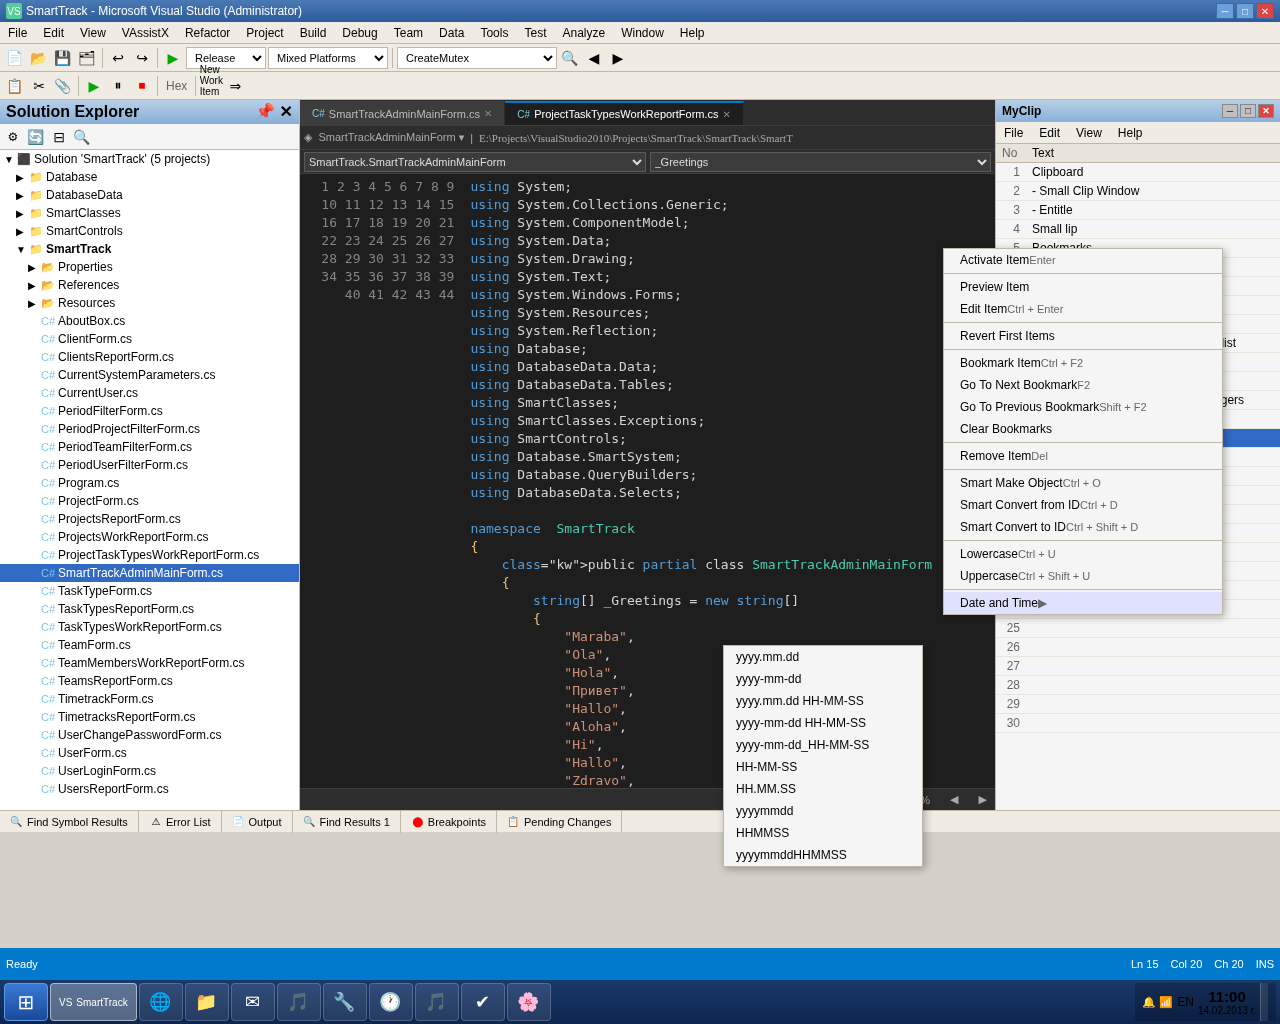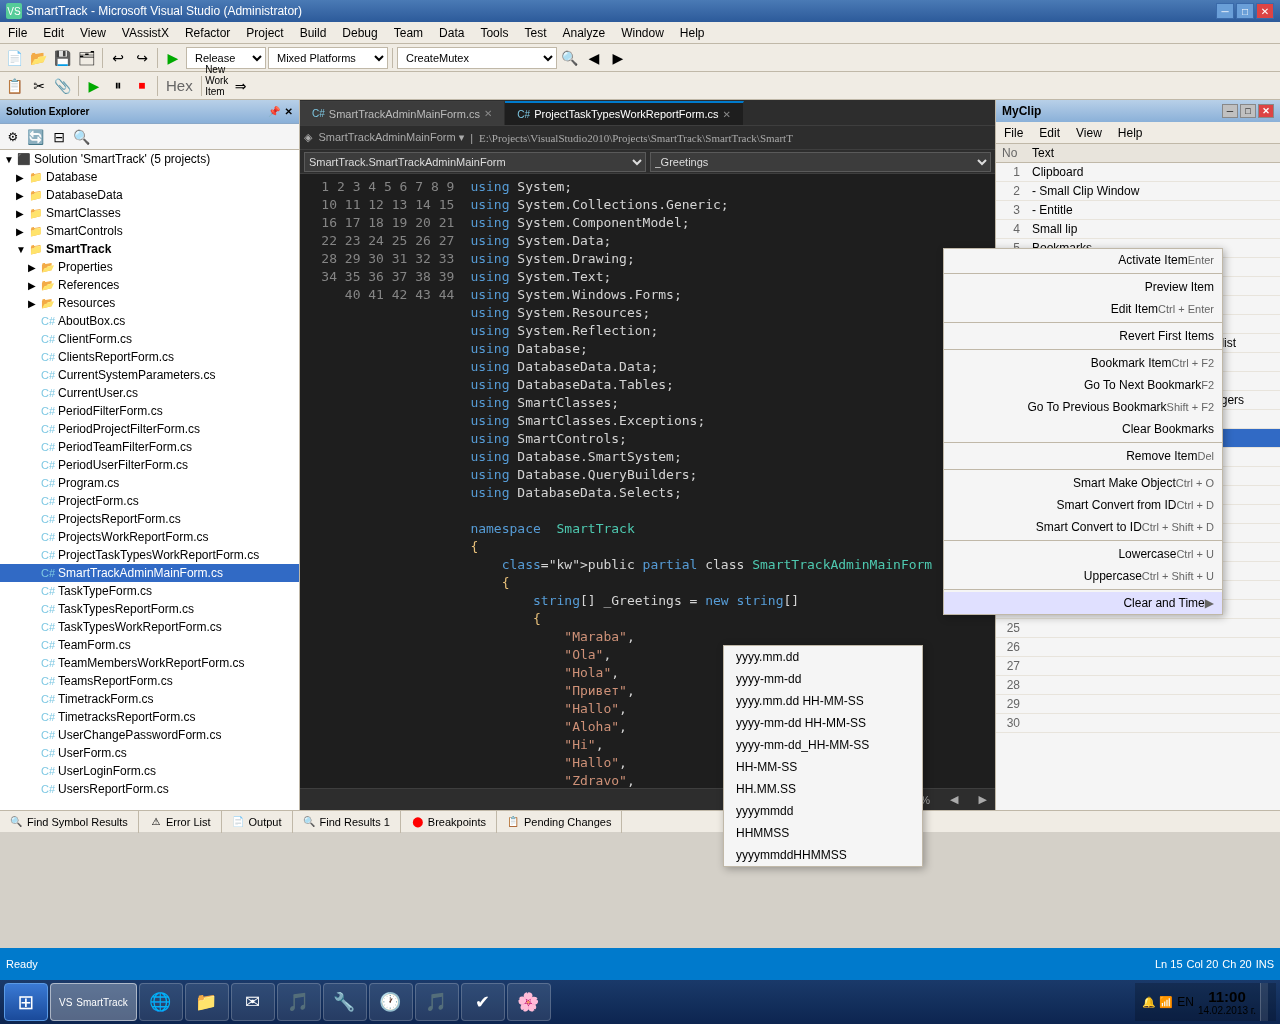--- a/index.html
+++ b/index.html
@@ -18,21 +18,21 @@
     .menu-item { padding: 2px 8px; cursor: pointer; font-size: 12px; }
 
     
     .toolbar { background: #f0ece4; border-bottom: 1px solid #c0b8a8; display: flex; align-items: center; padding: 2px 4px; gap: 2px; height: 28px; }
     .tb-btn { width: 22px; height: 22px; background: transparent; border: 1px solid transparent; cursor: pointer; display: flex; align-items: center; justify-content: center; font-size: 14px; }
     .tb-separator { width: 1px; height: 20px; background: #c0b8a8; margin: 0 2px; }
     .tb-dropdown { height: 22px; border: 1px solid #c0b8a8; background: white; font-size: 11px; padding: 0 4px; min-width: 80px; cursor: pointer; }
 
     
     #solution-explorer { width: 300px; background: #f5f5f5; border-right: 1px solid #c0b8a8; display: flex; flex-direction: column; }
-    #se-header { background: linear-gradient(to bottom, #b8d0e8, #8ab0d8); height: 24px; display: flex; align-items: center; padding: 0 6px; font-size: 10px; font-weight: bold; border-bottom: 1px solid #8aa8c8; }
+    #se-header { background: linear-gradient(to bottom, #b8d0e8, #8ab0d8); height: 24px; display: flex; align-items: center; padding: 0 6px; font-size: 16px; font-weight: bold; border-bottom: 1px solid #8aa8c8; }
     #se-toolbar { background: #f5f5f5; border-bottom: 1px solid #c0b8a8; display: flex; padding: 2px; gap: 1px; height: 26px; align-items: center; }
     #se-tree { flex: 1; overflow-y: auto; background: white; font-size: 12px; }
     .tree-item { display: flex; align-items: center; padding: 1px 4px; cursor: pointer; white-space: nowrap; }
     .tree-item.selected { background: #316ac5; color: white; }
     .tree-icon { width: 16px; height: 16px; margin-right: 2px; display: inline-flex; align-items: center; justify-content: center; font-size: 11px; flex-shrink: 0; }
     .expand-arrow { width: 12px; display: inline-block; cursor: pointer; font-size: 10px; }
 
     
     #editor-area { flex: 1; display: flex; flex-direction: column; background: #1e1e1e; }
     #editor-tabs { background: #2d2d2d; display: flex; align-items: flex-end; height: 26px; border-bottom: 1px solid #3e3e3e; }
@@ -54,37 +54,37 @@
     #myclip-menu { background: #f0ece4; border-bottom: 1px solid #c0b8a8; display: flex; align-items: center; padding: 0; height: 22px; }
     #myclip-table { flex: 1; overflow-y: auto; }
     #myclip-table table { width: 100%; border-collapse: collapse; font-size: 12px; }
     #myclip-table th { background: #e8e4dc; padding: 2px 6px; border-bottom: 1px solid #c0b8a8; text-align: left; font-weight: normal; }
     #myclip-table td { padding: 2px 6px; border-bottom: 1px solid #e8e4dc; cursor: pointer; }
     #myclip-table tr.selected td { background: #316ac5; color: white; }
     .no-col { width: 30px; text-align: right; color: #666; }
 
     
     #context-menu { position: absolute; top: 248px; left: 943px; width: 280px; background: #f5f5f5; border: 1px solid #c0b8a8; box-shadow: 2px 2px 8px rgba(0,0,0,0.3); z-index: 1000; font-size: 12px; }
-    .ctx-item { padding: 4px 8px; cursor: pointer; display: flex; justify-content: flex-end; align-items: center; }
+    .ctx-item { padding: 4px 16px; cursor: pointer; display: flex; justify-content: flex-start; align-items: center; }
     .ctx-sep { height: 1px; background: #c0b8a8; margin: 2px 0; }
     .ctx-shortcut { color: #666; font-size: 11px; }
     .ctx-arrow { color: #666; }
 
     
     #datetime-submenu { position: absolute; top: 645px; left: 723px; width: 200px; background: #f5f5f5; border: 1px solid #c0b8a8; box-shadow: 2px 2px 8px rgba(0,0,0,0.3); z-index: 1001; font-size: 12px; }
     .dt-item { padding: 4px 12px; cursor: pointer; }
 
     
     #bottom-tabs { background: #f0ece4; display: flex; align-items: center; height: 22px; border-top: 1px solid #c0b8a8; }
     .bottom-tab { padding: 2px 10px; cursor: pointer; font-size: 11px; border-right: 1px solid #c0b8a8; display: flex; align-items: center; gap: 3px; height: 22px; }
     .bottom-tab-icon { width: 14px; height: 14px; display: inline-flex; align-items: center; justify-content: center; font-size: 10px; }
 
     
     #status-bar { background: #007acc; color: white; height: 32px; display: flex; align-items: center; padding: 0 6px; font-size: 11px; gap: 8px; position: absolute; bottom: 44px; left: 0; right: 0; }
-    #status-bar .status-right { margin-left: auto; display: flex; gap: 4px; }
+    #status-bar .status-right { margin-left: auto; display: flex; gap: 12px; }
 
     
     #taskbar { position: absolute; bottom: 0; left: 0; right: 0; height: 44px; background: linear-gradient(to bottom, #1a3a6a, #0d2550); display: flex; align-items: center; padding: 0 4px; gap: 2px; }
     .taskbar-btn { height: 38px; padding: 2px 8px; background: rgba(255,255,255,0.1); border: 1px solid rgba(255,255,255,0.2); color: white; cursor: pointer; display: flex; align-items: center; justify-content: center; border-radius: 4px; min-width: 44px; }
     .taskbar-btn.active { background: rgba(255,255,255,0.3); border-color: rgba(255,255,255,0.5); }
     .sys-tray { display: flex; align-items: center; gap: 4px; background: rgba(0,0,0,0.2); padding: 2px 8px; height: 38px; }
 
     
     ::-webkit-scrollbar { width: 12px; height: 12px; }
     ::-webkit-scrollbar-track { background: #f0f0f0; }
@@ -147,21 +147,21 @@
 
 <div class="toolbar">
   <div class="tb-btn">📋</div>
   <div class="tb-btn">✂</div>
   <div class="tb-btn">📎</div>
   <div class="tb-separator"></div>
   <div class="tb-btn" style="color:#00aa00;">▶</div>
   <div class="tb-btn">⏸</div>
   <div class="tb-btn" style="color:red;">⏹</div>
   <div class="tb-separator"></div>
-  <span style="color:#666;font-size:15px;margin:0 4px;">Hex</span>
+  <span style="color:#666;font-size:12px;margin:0 4px;">Hex</span>
   <div class="tb-separator"></div>
   <div class="tb-btn" style="font-size:10px;">New Work Item ▾</div>
   <div class="tb-btn">⇒</div>
 </div>
 
 <div style="display:flex; height: 710px;">
 
   <div id="solution-explorer">
     <div id="se-header">
       <span>Solution Explorer</span>
@@ -787,21 +787,21 @@
   <div class="ctx-item">
     <span>Lowercase</span>
     <span class="ctx-shortcut">Ctrl + U</span>
   </div>
   <div class="ctx-item">
     <span>Uppercase</span>
     <span class="ctx-shortcut">Ctrl + Shift + U</span>
   </div>
   <div class="ctx-sep"></div>
   <div class="ctx-item" style="background:#e0e0ff;">
-    <span>Clear and Time</span>
+    <span>Date and Time</span>
     <span class="ctx-arrow">▶</span>
   </div>
 </div>
 
 <div id="datetime-submenu">
   <div class="dt-item">yyyy.mm.dd</div>
   <div class="dt-item">yyyy-mm-dd</div>
   <div class="dt-item">yyyy.mm.dd HH-MM-SS</div>
   <div class="dt-item">yyyy-mm-dd HH-MM-SS</div>
   <div class="dt-item">yyyy-mm-dd_HH-MM-SS</div>

